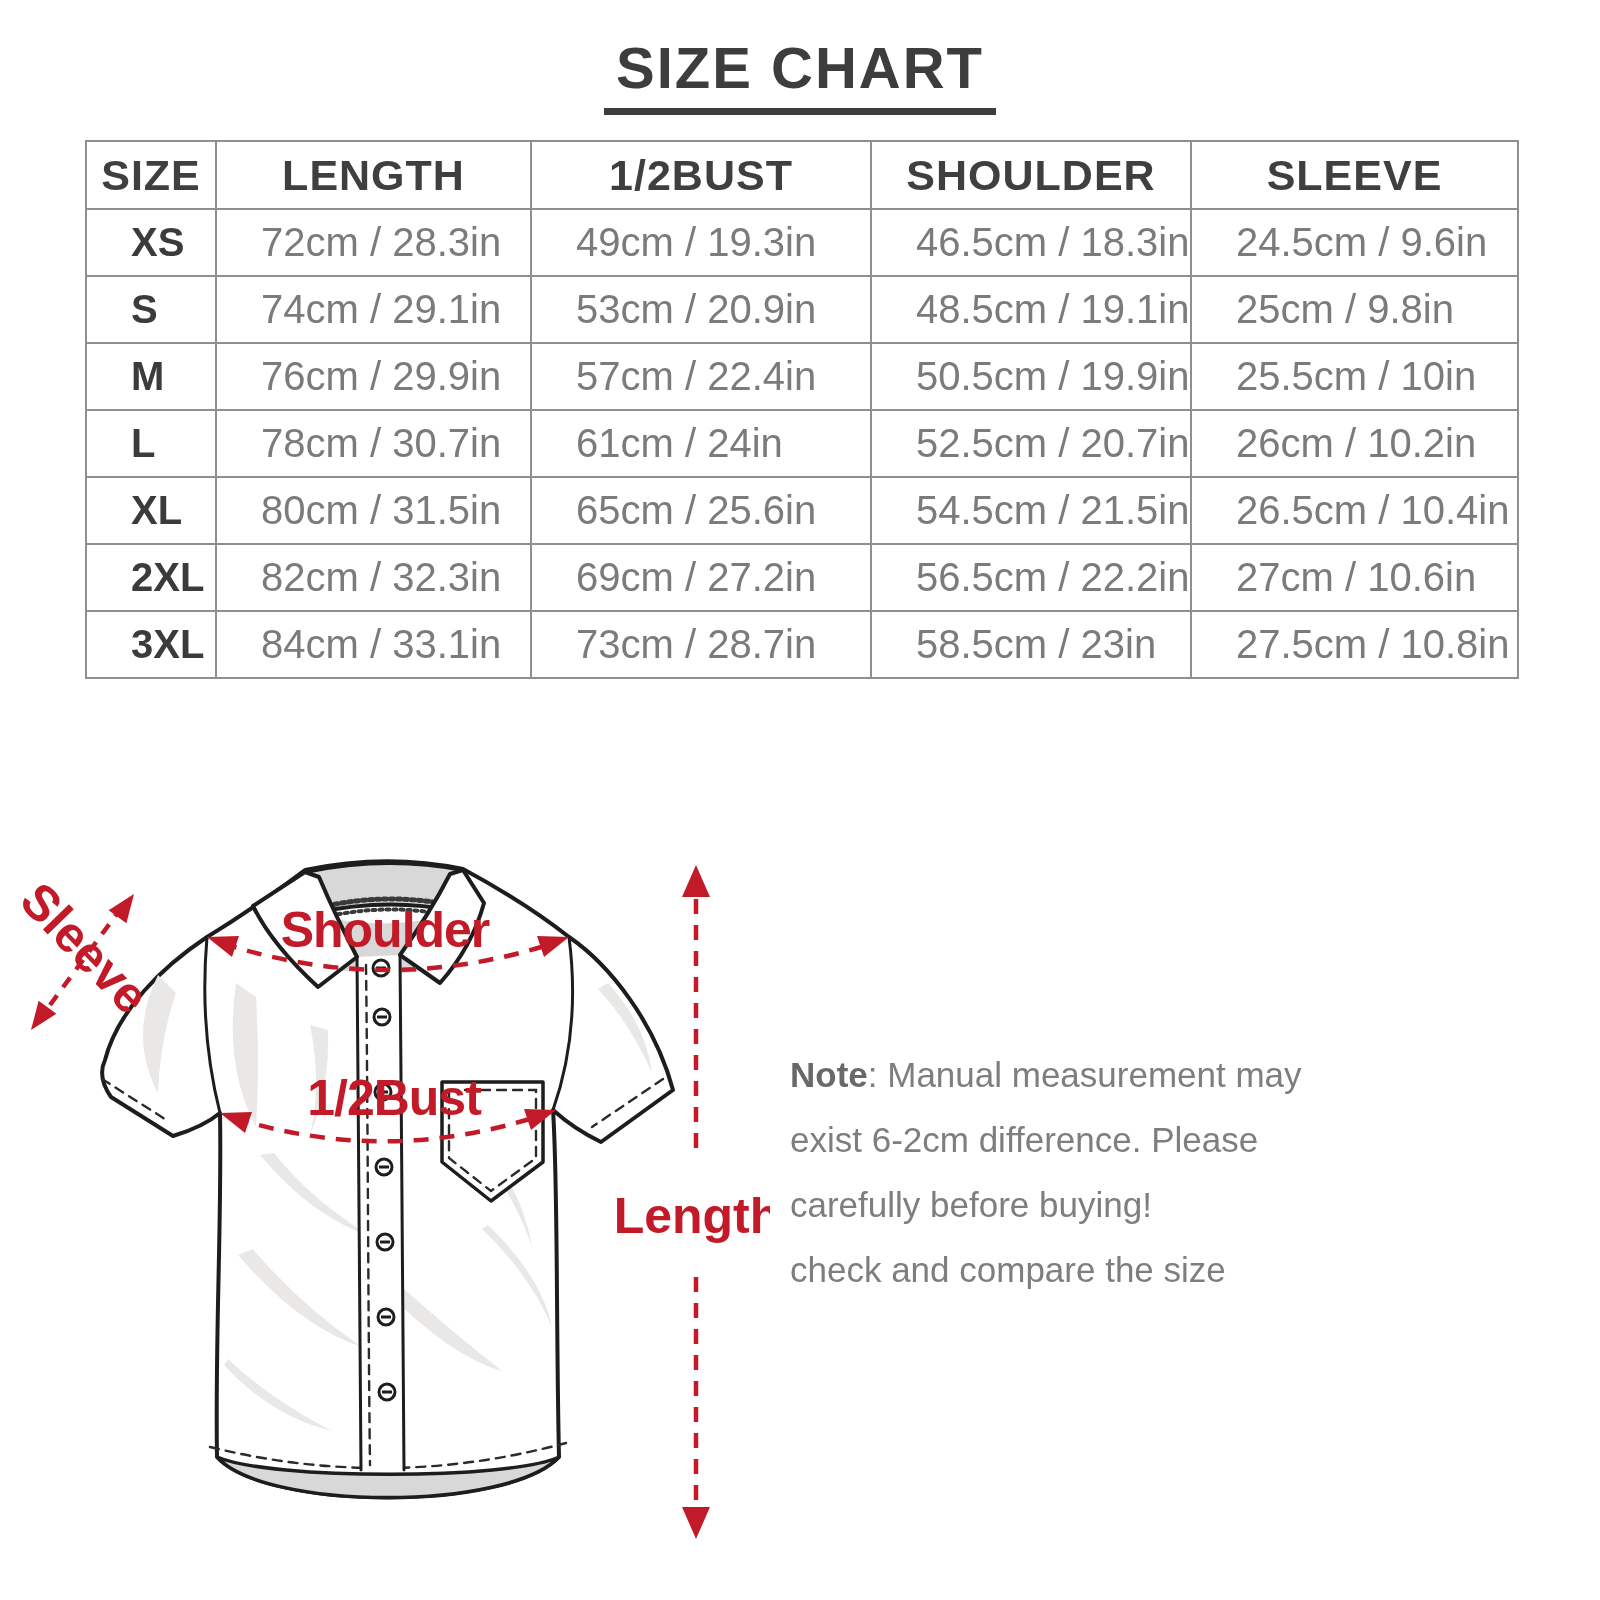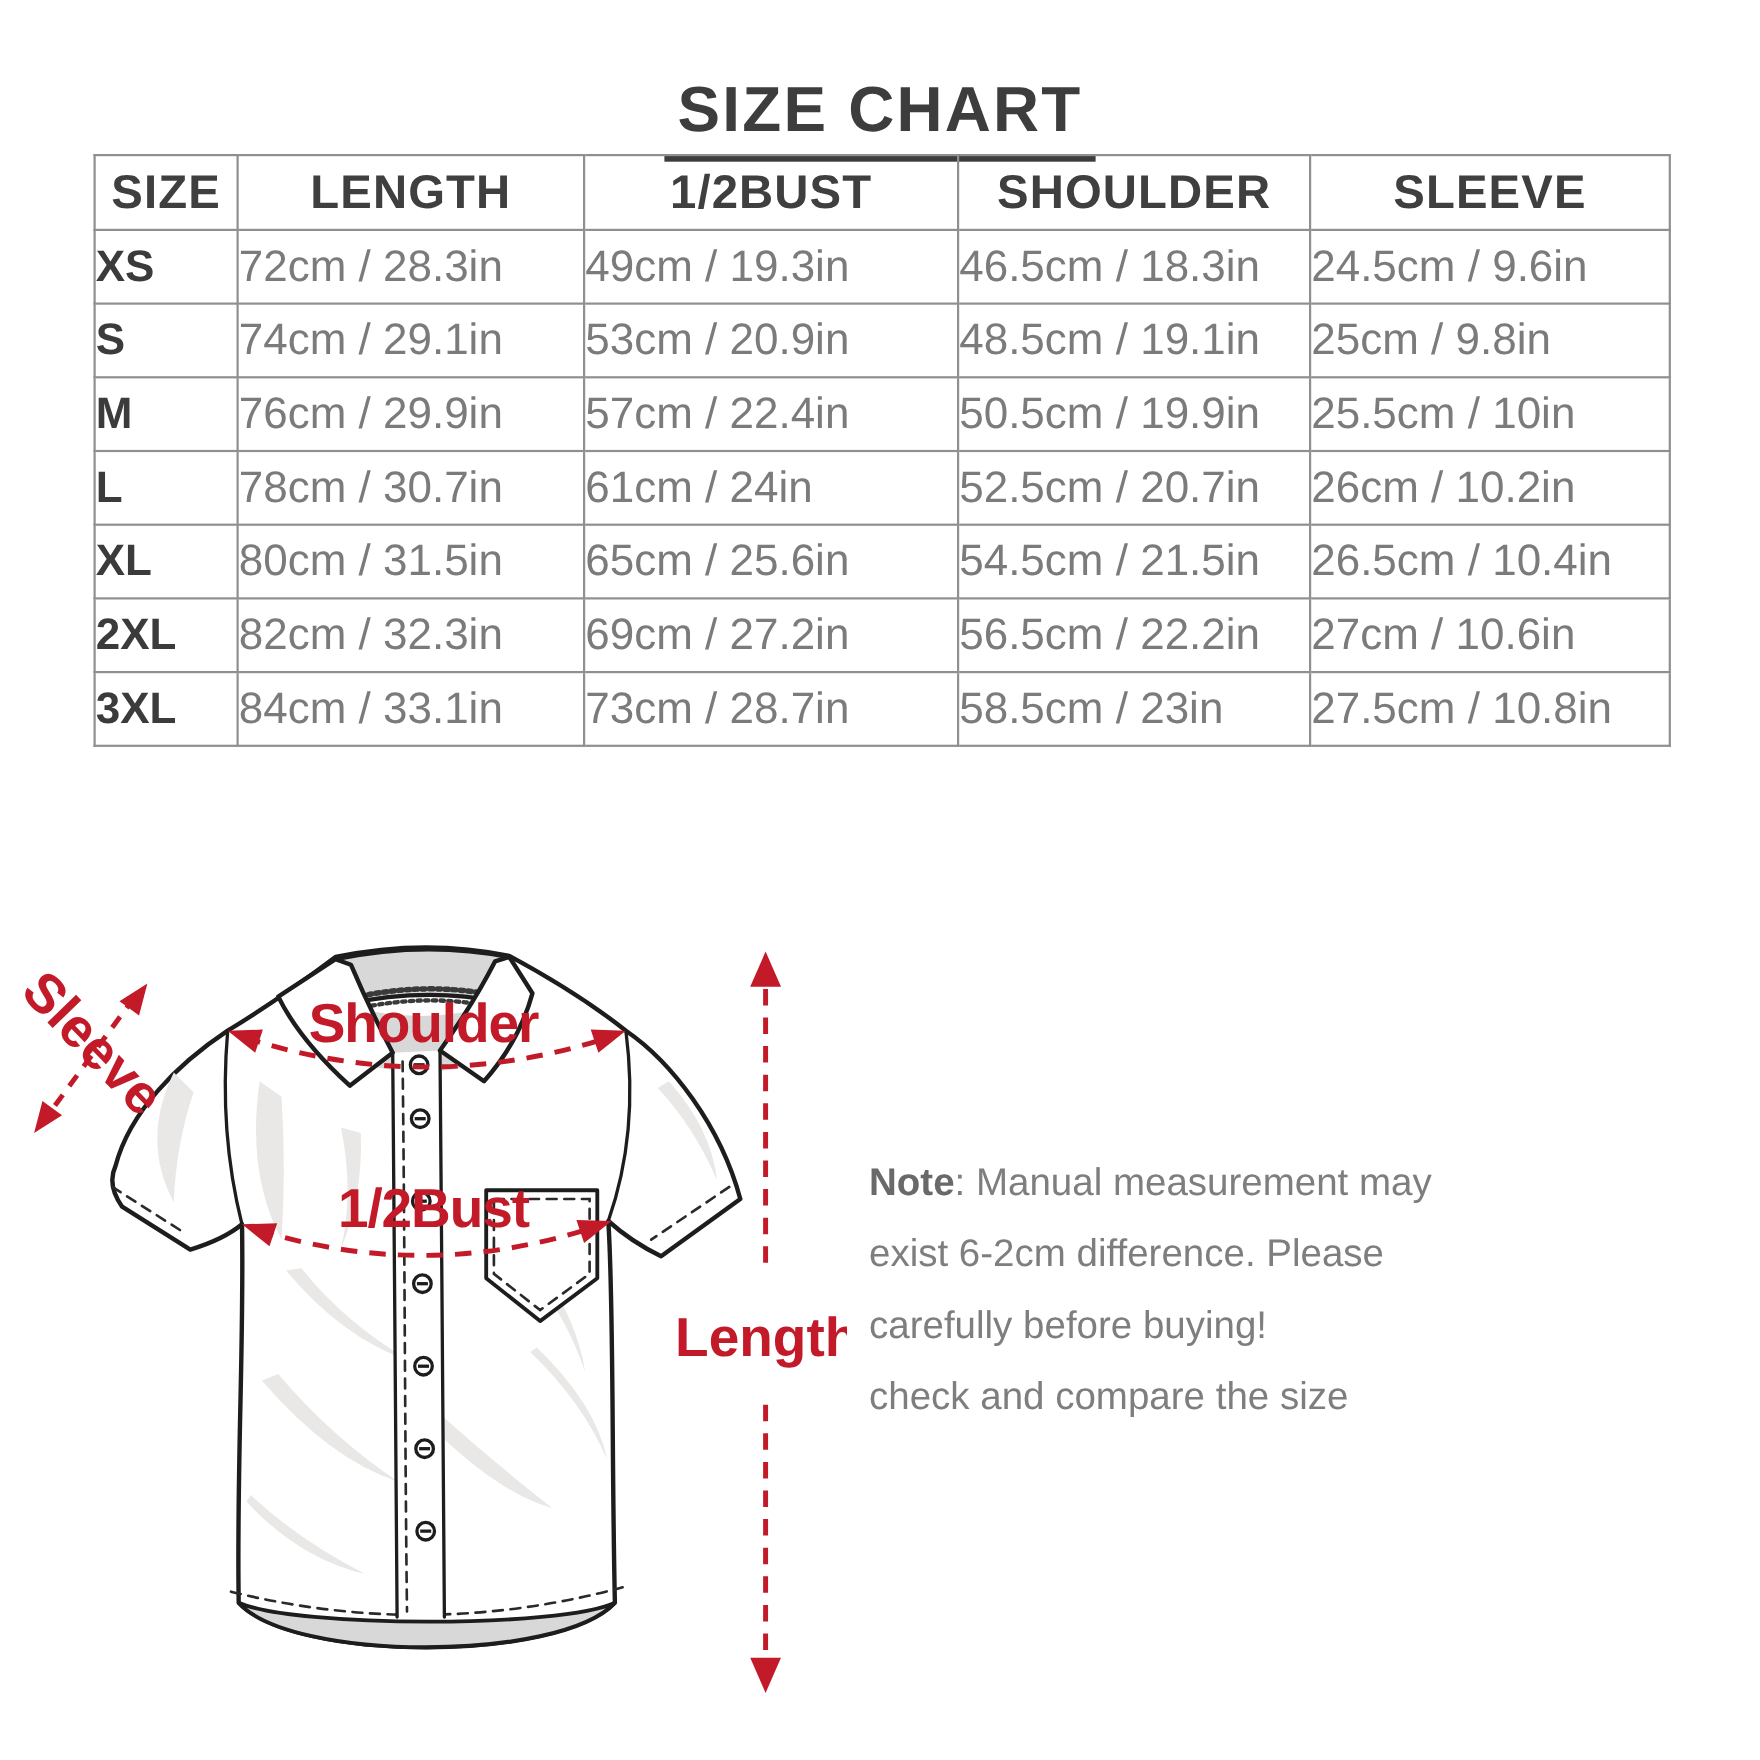--- a/index.html
+++ b/index.html
@@ -1,38 +1,38 @@
 <!DOCTYPE html>
 <html style="--accent: #c21a28;"><head>
 <meta charset="utf-8">
 <style>
   :root { --accent:#c21a28; }
   html,body { margin:0; padding:0; }
   body {
     width:1600px; height:1600px; position:relative; overflow:hidden;
     background:#ffffff; font-family:"Liberation Sans", sans-serif;
   }
-  .title-wrap { position:absolute; top:38px; left:0; right:0; text-align:center;margin-top:32px; }
+  .title-wrap { position:absolute; top:38px; left:0; right:0; text-align:center; }
   .title {
     display:inline-block; font-size:58px; font-weight:bold; color:#3d3d3d;
     letter-spacing:2px; border-bottom:7px solid #3d3d3d; padding:0 12px 9px 12px;
     line-height:1.05;
   }
   table.size-table {
     position:absolute; left:85px; top:140px; width:1432px;
     border-collapse:collapse; table-layout:fixed;
   }
   .size-table th, .size-table td {
     border:2px solid #8f8f8f; vertical-align:middle;
     padding:0; overflow:hidden; white-space:nowrap;
   }
   .size-table th {
     height:66px; font-size:43px; font-weight:bold; color:#3f3f3f; letter-spacing:1px;
   }
-  .size-table td { height:65px; font-size:40px; color:#7b7b7b; }
+  .size-table td { height:65px; font-size:40px; color:#7b7b7b;padding-left:44px; }
   .size-table td.size-col { font-weight:bold; color:#3b3b3b; }
   .note {
     position:absolute; left:790px; top:1042px; width:710px;
     font-size:35px; line-height:65px; color:#7e7e7e;
   }
   .note b { color:#696969; }
   svg.shirt { position:absolute; left:10px; top:825px; }
   .outline { fill:#ffffff; stroke:#1d1d1d; stroke-width:4; stroke-linejoin:round; stroke-linecap:round; }
   .seam   { fill:none; stroke:#1d1d1d; stroke-width:3; stroke-linecap:round; }
   .stitch { fill:none; stroke:#2a2a2a; stroke-width:2.4; stroke-dasharray:9 7; stroke-linecap:round; }

